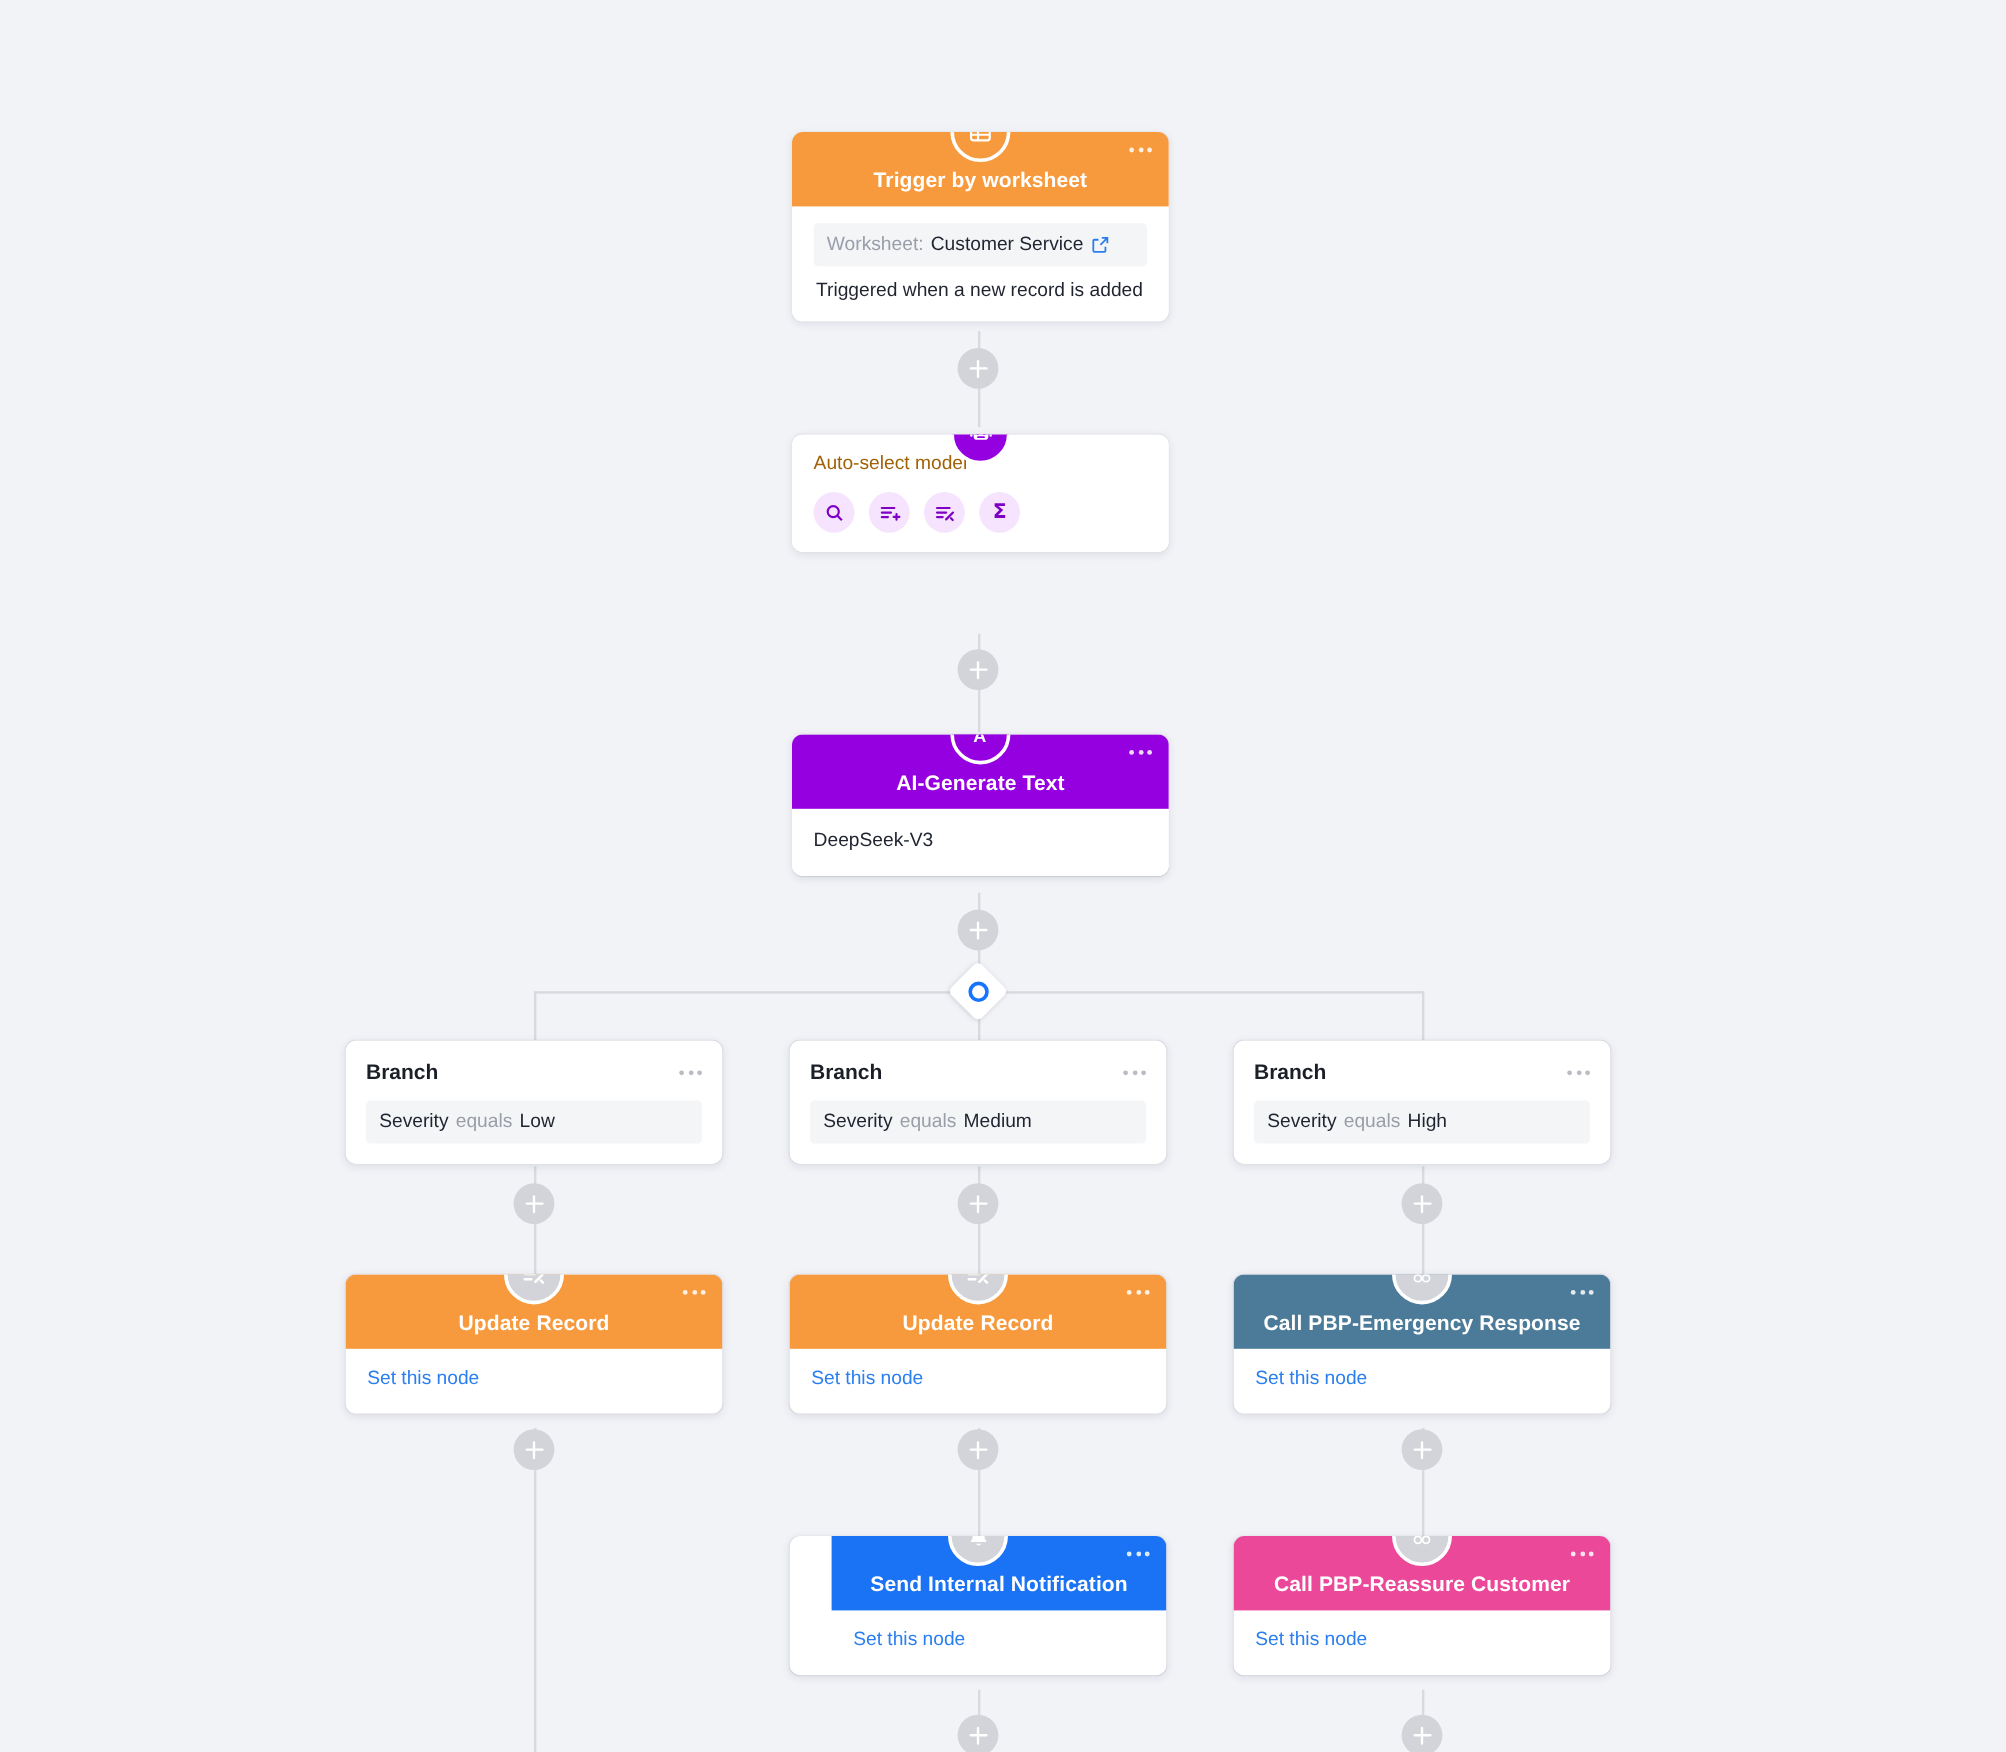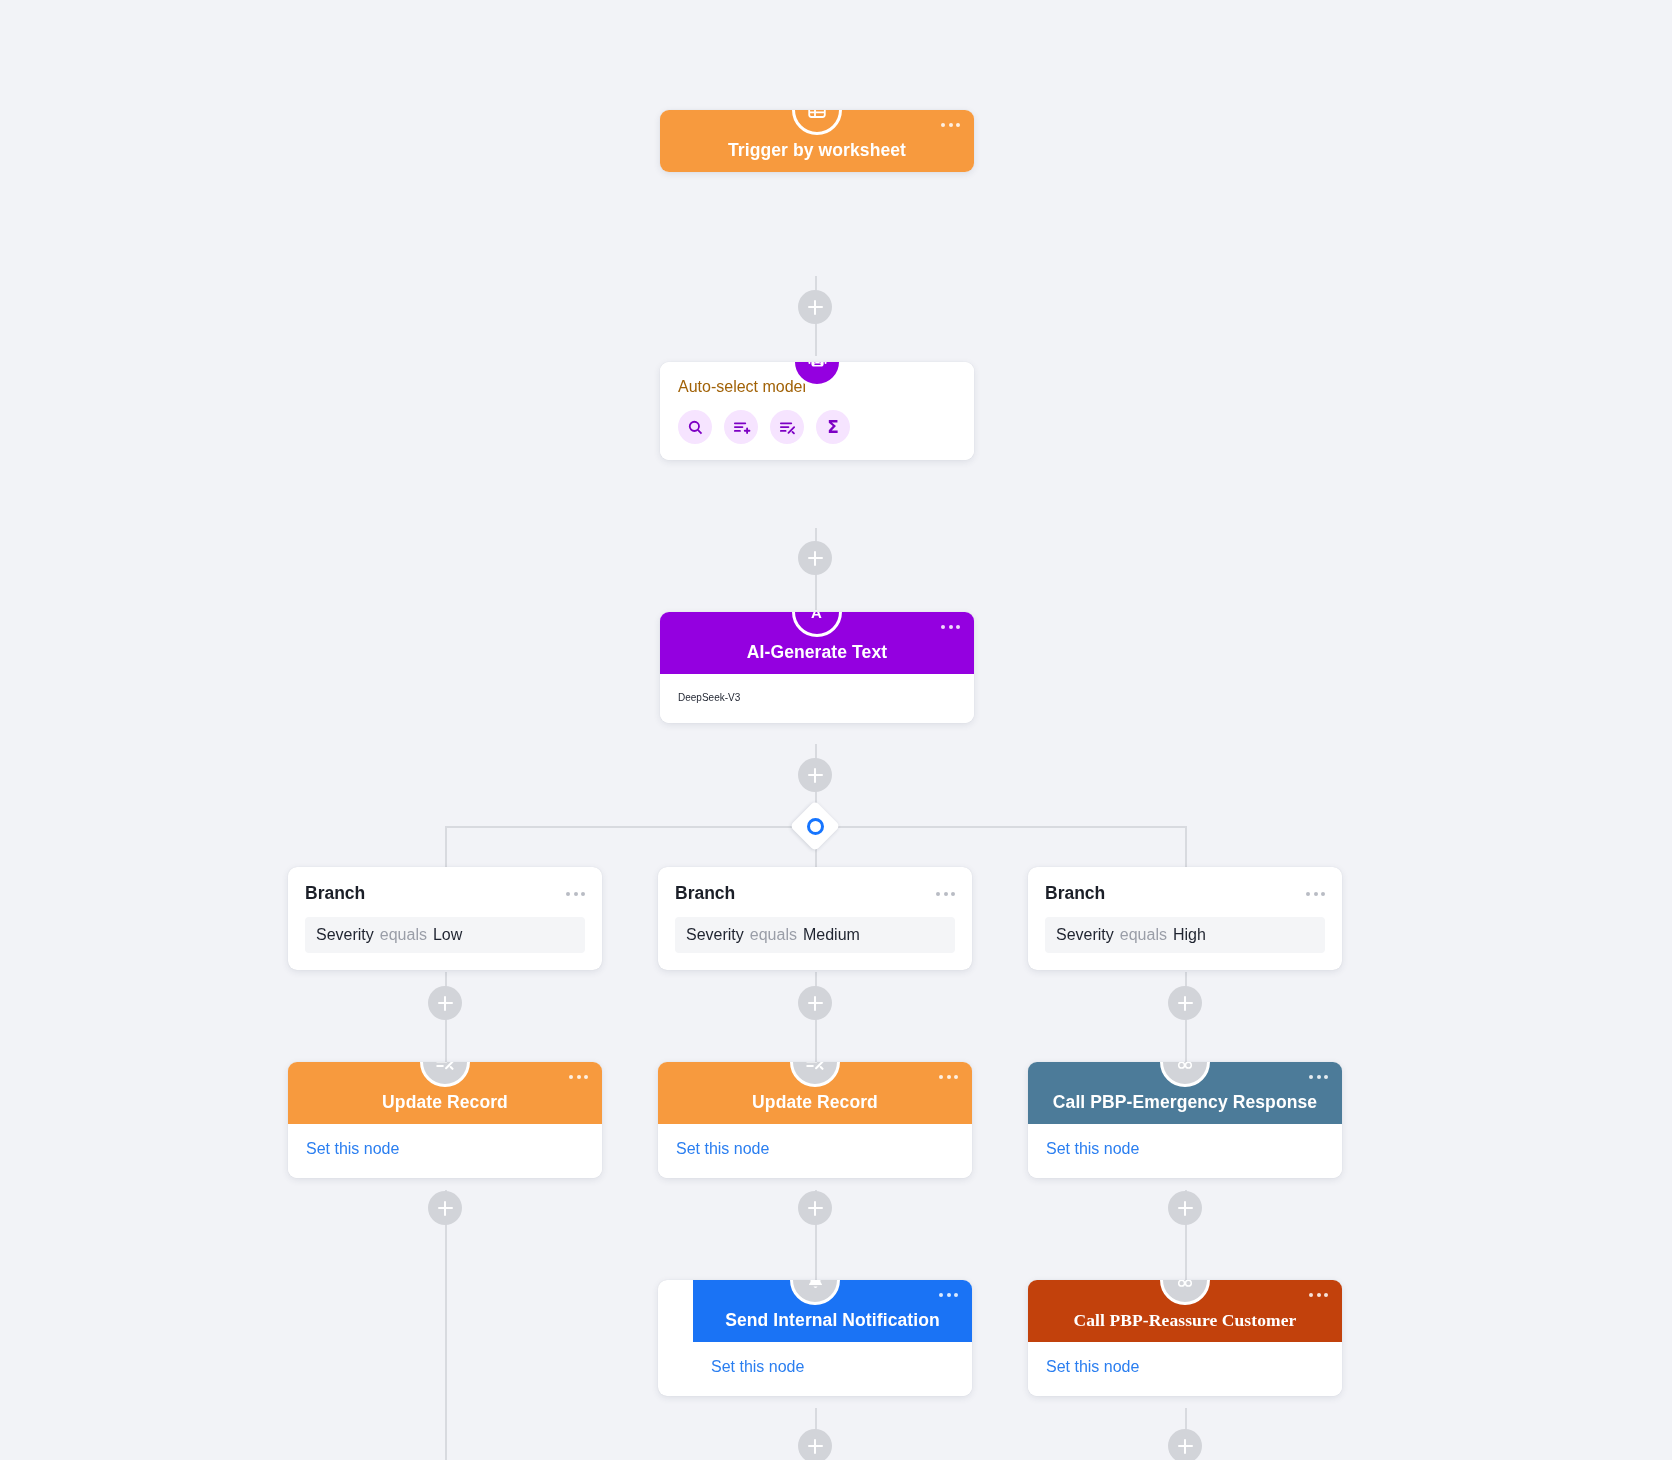--- a/index.html
+++ b/index.html
@@ -115,20 +115,33 @@
 
   <div class="node" style="left:660px; top:110px; width:314px;">
     <div class="node-head" style="background:#f79a3e;">
       <span class="node-title">Trigger by worksheet</span>
       <span class="dots">
           <i></i>
           <i></i>
           <i></i>
         </span>
     </div>
+    <div class="node-body">
+      <div class="body-row-grey">
+        <span class="muted">Worksheet:</span>
+        <span>Customer Service</span>
+        <span style="display:inline-flex;">
+          <svg width="16" height="16" viewBox="0 0 16 16" fill="none" stroke="#2a7ef0" stroke-width="1.5">
+            <path d="M9.2 2.2h4.6v4.6M13.4 2.6 8 8"></path>
+            <path d="M12.2 9.6v3.4a.9.9 0 0 1-.9.9H3a.9.9 0 0 1-.9-.9V4.7a.9.9 0 0 1 .9-.9h3.4"></path>
+          </svg>
+        </span>
+      </div>
+      <div class="body-text" style="padding-top:12px;">Triggered when a new record is added</div>
+    </div>
     <div class="badge" style="background:#f79a3e; left:50%; top:-25px; margin-left:-25px;">
       <svg width="22" height="22" viewBox="0 0 22 22" fill="none" stroke="#fff" stroke-width="1.8">
         <rect x="3.2" y="4" width="15.6" height="14" rx="2.2"></rect>
         <path d="M3.2 8.6h15.6M9 8.6V18M3.2 13.3h15.6"></path>
       </svg>
     </div>
   </div>
 
   <div class="plus" style="left:798px; top:290px;"></div>
 
@@ -180,21 +193,21 @@
   <div class="node" style="left:660px; top:612px; width:314px;">
     <div class="node-head" style="background:#9400e0;">
       <span class="node-title">AI-Generate Text</span>
       <span class="dots">
           <i></i>
           <i></i>
           <i></i>
         </span>
     </div>
     <div class="node-body" style="padding:18px 18px 20px;">
-      <div style="font-size:10px;color:#1f2430;">DeepSeek-V3</div>
+      <div style="font-size:16px;color:#1f2430;">DeepSeek-V3</div>
     </div>
     <div class="badge" style="background:#9400e0; left:50%; top:-25px; margin-left:-25px;">
       <svg width="24" height="24" viewBox="0 0 24 24" fill="#fff">
         <text x="11.4" y="18.4" font-size="15" font-weight="bold" fill="#fff" font-family="Liberation Sans, sans-serif" text-anchor="middle">A</text>
         <path d="M7.6 4.2l.72 1.78L10.1 6.7l-1.78.72L7.6 9.2l-.72-1.78L5.1 6.7l1.78-.72z"></path>
         <path d="M11.4 2.6l.42 1.04 1.04.42-1.04.42-.42 1.04-.42-1.04-1.04-.42 1.04-.42z"></path>
       </svg>
     </div>
   </div>
 
@@ -334,21 +347,21 @@
     </div>
     <div class="badge" style="background:#d2d4d9; left:50%; top:-25px; margin-left:-25px;">
       <svg width="23" height="23" viewBox="0 0 24 24" fill="#fff">
         <path d="M12 3.1c-.78 0-1.4.62-1.4 1.4v.5A5.3 5.3 0 0 0 6.8 10.2v3.3l-1.5 2.3a.6.6 0 0 0 .5.94h12.4a.6.6 0 0 0 .5-.94l-1.5-2.3v-3.3a5.3 5.3 0 0 0-3.8-5.2v-.5c0-.78-.62-1.4-1.4-1.4z"></path>
         <path d="M9.9 18.2a2.2 2.2 0 0 0 4.2 0z"></path>
       </svg>
     </div>
   </div>
 
   <div class="node" style="left:1028px; top:1280px; width:314px;">
-    <div class="node-head" style="background:#c2410c;font-family:Liberation Serif, serif;">
+    <div class="node-head" style="background:#ec4899;">
       <span class="node-title">Call PBP-Reassure Customer</span>
       <span class="dots">
           <i></i>
           <i></i>
           <i></i>
         </span>
     </div>
     <div class="node-body" style="padding:16px 18px 20px;">
       <a class="set-link">Set this node</a>
     </div>

